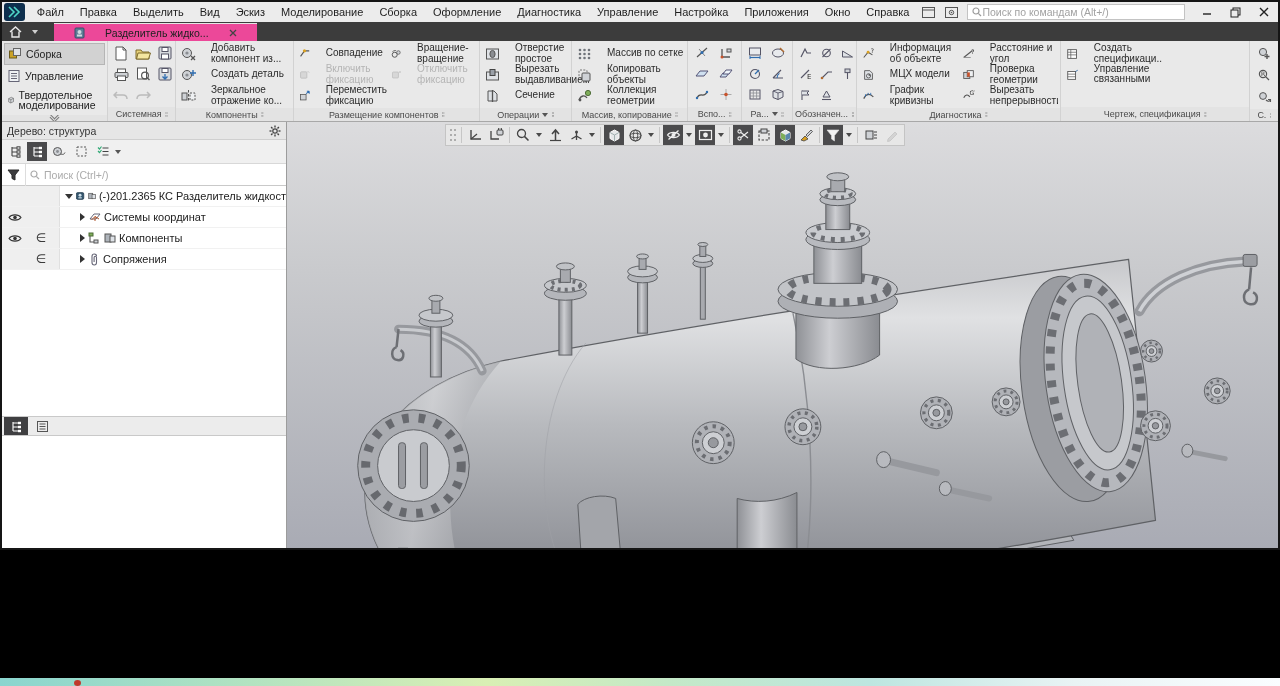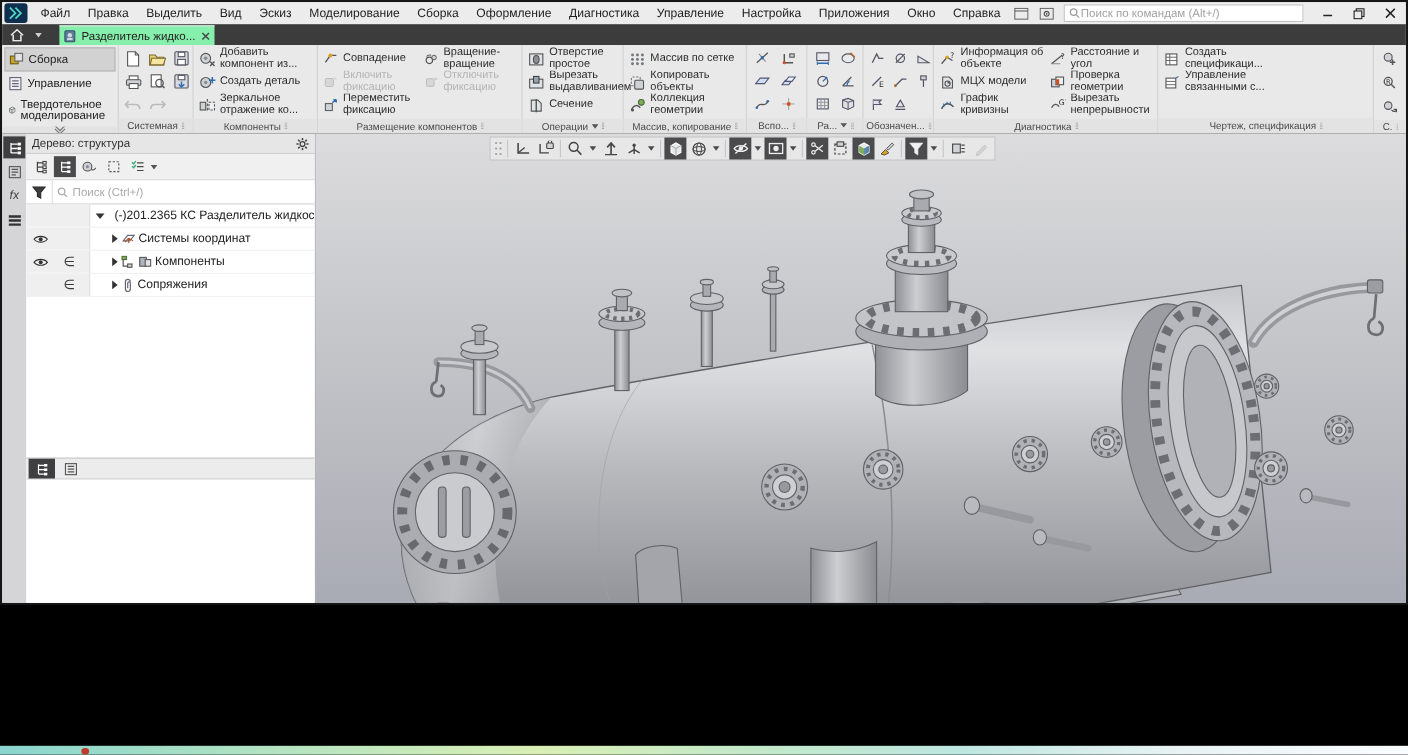--- a/index.html
+++ b/index.html
@@ -26,41 +26,41 @@
     display:flex; align-items:center; padding:0 4px; margin:0 8px 0 4px; }
   .cmd-search input { border:0; outline:0; flex:1; font-size:10.5px; color:#333;
     font-family:inherit; background:transparent; }
   .cmd-search input::placeholder{ color:#a2a2a2; }
   .winctl { width:30px; height:18px; display:flex; align-items:center; justify-content:center; }
 
   
   .tabbar { height:19px; background:#3c3c3c; display:flex; align-items:flex-end; flex:0 0 auto; }
   .home-btn { width:26px; height:19px; display:flex; align-items:center; justify-content:center; }
   .home-drop { width:14px; height:19px; display:flex; align-items:center; justify-content:center; }
-  .doc-tab { height:18px; margin-left:12px; background:#86efac; display:flex; align-items:center;
-    gap:5px; padding:0 4px; font-size:10.5px; color:#222; border-top:1px solid #e5e5e5; }
+  .doc-tab { height:18px; margin-left:12px; background:#ec4899; display:flex; align-items:center;
+    gap:20px; padding:0 20px; font-size:10.5px; color:#222; border-top:1px solid #e5e5e5; }
   .caret-down-w { width:0;height:0;border-left:3.5px solid transparent;border-right:3.5px solid transparent;border-top:4px solid #cfcfcf; }
 
   
   .ribbon { height:81px; background:#e9e9e9; border-bottom:1px solid #a8a8a8;
     display:flex; flex:0 0 auto; overflow:hidden; }
   .rgroup { display:flex; flex-direction:column; border-right:1px solid #d2d2d2; }
   .rgroup .content { flex:1; padding:2px 3px; display:flex; }
   .rgroup .glabel { height:14px; font-size:9px; color:#4a4a4a; display:flex;
     align-items:center; justify-content:center; gap:3px; background:#e3e3e3; white-space:nowrap; overflow:hidden; }
   .grip { color:#9a9a9a; font-size:8px; letter-spacing:-1px; }
   .modes { width:106px; }
   .mode-btn { display:flex; align-items:center; gap:4px; font-size:10.5px; color:#222;
     padding:2px 3px; height:22px; line-height:1.0; }
   .mode-btn.active { background:#d2d2d2; border:1px solid #b5b5b5; }
   .sysgrid { display:grid; grid-template-columns:repeat(3,21px); grid-template-rows:repeat(3,20px); gap:1px; }
   .sbtn { display:flex; align-items:center; justify-content:center; }
   .sbtn.disabled{ opacity:.4; }
   .col { display:flex; flex-direction:column; justify-content:flex-start; }
-  .rbtn { display:flex; align-items:center; gap:4px; font-size:10px; color:#2b2b2b;
+  .rbtn { display:flex; align-items:center; gap:15px; font-size:10px; color:#2b2b2b;
     line-height:1.02; height:21px; padding:0 2px; white-space:normal; }
   .rbtn.disabled{ color:#b4b4b4; }
   .rbtn.disabled svg *{ stroke:#bcbcbc !important; fill:#d7d7d7 !important; }
   .rbtn .lab{ width:78px; overflow:hidden; max-height:21px; }
   .icongrid { display:grid; gap:2px; align-content:start; }
   .ig2 { grid-template-columns:repeat(2,22px); grid-template-rows:repeat(3,19px); }
   .ig3 { grid-template-columns:repeat(3,20px); grid-template-rows:repeat(3,19px); }
   .ig1 { grid-template-columns:22px; grid-template-rows:repeat(3,20px); }
   .tiny-drop{ width:0;height:0;border-left:3.5px solid transparent;border-right:3.5px solid transparent;border-top:4px solid #555; }
   .collapse-chevrons{ display:flex; flex-direction:column; align-items:center; margin:0 auto; }
@@ -724,44 +724,20 @@
       <div class="glabel">
           <span>С.</span>
           <span class="grip">⁞</span>
         </div>
     </div>
   </div>
 
   <div class="main">
 
     <div class="dock">
-      <div class="iconstrip">
-        <div class="strip-btn active">
-          <svg width="13" height="13" viewBox="0 0 13 13">
-              <path d="M3 2 V11 M3 3 H9 M3 7 H9 M3 11 H9" stroke="#fff" fill="none" stroke-width="1.2"></path>
-              <rect x="9" y="1.7" width="3" height="2.6" fill="#fff"></rect>
-              <rect x="9" y="5.7" width="3" height="2.6" fill="#fff"></rect>
-              <rect x="9" y="9.7" width="3" height="2.6" fill="#fff"></rect>
-            </svg>
-        </div>
-        <div class="strip-btn">
-          <svg width="13" height="13" viewBox="0 0 13 13">
-              <rect x="1.5" y="1.5" width="10" height="10" fill="none" stroke="#555"></rect>
-              <path d="M3.5 4 h6 M3.5 6.5 h6 M3.5 9 h4" stroke="#555" stroke-width="1"></path>
-            </svg>
-        </div>
-        <div class="strip-btn">
-          <span style="font-size:11px; font-style:italic; color:#444;">fx</span>
-        </div>
-        <div class="strip-btn">
-          <svg width="13" height="11" viewBox="0 0 13 11">
-              <path d="M1 1.8 h11 M1 5.5 h11 M1 9.2 h11" stroke="#333" stroke-width="2.2"></path>
-            </svg>
-        </div>
-      </div>
       <div class="panel">
         <div class="panel-header">
           <span>Дерево: структура</span>
           <span class="spacer"></span>
           <svg width="12" height="12" viewBox="0 0 12 12">
               <circle cx="6" cy="6" r="2.2" fill="none" stroke="#444" stroke-width="1.2"></circle>
               <g stroke="#444" stroke-width="1.4">
                 <line x1="6" y1="0.5" x2="6" y2="2.5"></line>
                 <line x1="6" y1="9.5" x2="6" y2="11.5"></line>
                 <line x1="0.5" y1="6" x2="2.5" y2="6"></line>

